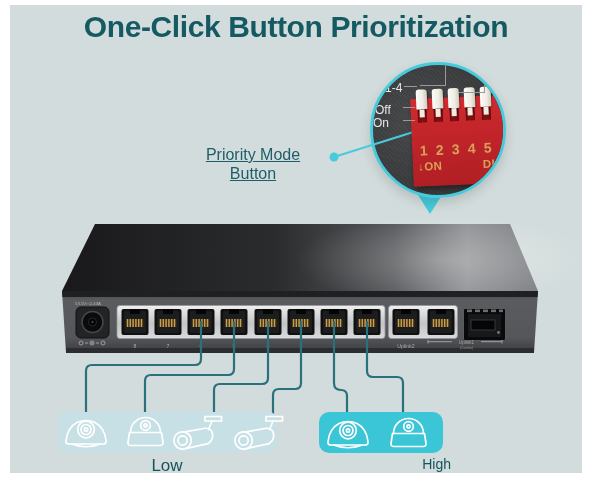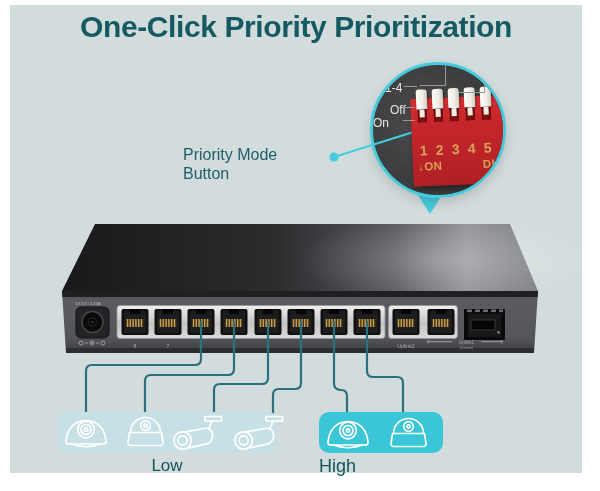--- a/index.html
+++ b/index.html
@@ -4,22 +4,22 @@
 <style>
   html,body{margin:0;padding:0;background:#ffffff;width:600px;height:491px;
     font-family:"Liberation Sans",sans-serif;overflow:hidden;position:relative;}
   .abs{position:absolute;}
   
   #canvas{left:10px;top:5px;width:572px;height:468px;background:#d3dcdc;}
   
   #title{left:10px;top:8px;width:572px;text-align:center;font-size:30px;font-weight:bold;
     color:#155a63;letter-spacing:-0.4px;line-height:38px;}
   
-  #callout-text{left:183px;top:146px;width:140px;text-align:left;font-size:16px;
-    line-height:1.18;color:#1d5e68;}
+  #callout-text{left:183px;top:146px;width:140px;text-align:center;font-size:16px;
+    line-height:1.18;color:#1d5e68;text-decoration:underline;}
   
   #inset-tail{left:406px;top:176px;width:0;height:0;border-left:24px solid transparent;
     border-right:24px solid transparent;border-top:38px solid #47cbdc;}
   #inset-circle{left:370px;top:62px;width:130px;height:130px;border-radius:50%;
     border:3px solid #47cbdc;overflow:hidden;
     background:radial-gradient(circle at 38% 42%,#4a4b4d 0%,#3b3c3e 60%,#313234 100%);
     box-shadow:0 5px 12px rgba(0,0,0,0.15);}
   #inset-circle::after{content:"";position:absolute;inset:0;
     background:repeating-linear-gradient(47deg,rgba(255,255,255,0.03) 0 1px,transparent 1px 3px),
                repeating-linear-gradient(-39deg,rgba(0,0,0,0.06) 0 1px,transparent 1px 2px);}
@@ -37,21 +37,21 @@
   .toggle-stem{position:absolute;top:11px;width:5px;height:8px;background:#efece4;}
   .dip-num{position:absolute;top:44px;width:11px;text-align:center;font-size:14px;
     font-weight:bold;color:#d9a058;}
   .dip-mark{position:absolute;top:62px;font-size:11.5px;font-weight:bold;color:#d9a058;
     letter-spacing:0.5px;}
   
   #low-box{left:57px;top:412px;width:220px;height:40px;background:#c7e0e6;border-radius:8px;}
   #high-box{left:319px;top:412px;width:124px;height:41px;background:#3bc6d8;border-radius:10px;}
   #low-label{left:57px;top:456px;width:220px;text-align:center;font-size:17px;color:#14545c;
     font-weight:500;}
-  #high-label{left:319px;top:456px;width:124px;text-align:left;font-size:18px;color:#14545c;
+  #high-label{left:327px;top:456px;width:124px;text-align:right;font-size:14px;color:#14545c;
     font-weight:500;}
   .cam{position:absolute;stroke:#ffffff;fill:none;stroke-width:1.7px;
     stroke-linecap:round;stroke-linejoin:round;}
   svg.overlay{left:0;top:0;pointer-events:none;}
 </style>
 </head>
 <body>
 
 <svg width="0" height="0" style="position:absolute">
   <defs>
@@ -77,21 +77,21 @@
         <path d="M13 17.8 L35.5 16.2"></path>
         <path d="M13.5 34.3 L36.5 31.8"></path>
         <path d="M35.5 16.2 Q41.8 17 42 22.5 Q42.2 28.5 36.5 31.8"></path>
       </g>
     </symbol>
   </defs>
 </svg>
 
 <div id="canvas" class="abs"></div>
 
-<div id="title" class="abs">One-Click Priority Prioritization</div>
+<div id="title" class="abs">One-Click Button Prioritization</div>
 
 <svg class="abs overlay" width="600" height="491" viewBox="0 0 600 491">
   <defs>
     <linearGradient id="gTop" x1="0" y1="0" x2="1" y2="0">
       <stop offset="0" stop-color="#19191b"></stop>
         <stop offset="0.45" stop-color="#2b2c2e"></stop>
       <stop offset="0.7" stop-color="#55575a"></stop>
         <stop offset="0.85" stop-color="#8f9194"></stop>
       <stop offset="1" stop-color="#7e8083"></stop>
     </linearGradient>
@@ -236,21 +236,21 @@
 <div id="high-label" class="abs">High</div>
 
 <div id="inset-tail" class="abs"></div>
 <div id="inset-circle" class="abs">
   <span class="dip-label" style="left:12px;top:16px">1-4</span>
   <div class="engrave" style="left:31px;top:20.5px;width:13px;height:1.2px"></div>
   <div class="engrave" style="left:47px;top:20px;width:26px;height:1.2px"></div>
   <div class="engrave" style="left:72px;top:0;width:1.2px;height:20px"></div>
   <div class="engrave" style="left:86px;top:27px;width:26px;height:1.2px"></div>
   <div class="engrave" style="left:111px;top:4px;width:1.2px;height:24px"></div>
-  <span class="dip-label" style="left:17px;top:38px">Off</span>
+  <span class="dip-label" style="left:2px;top:38px">Off</span>
   <div class="engrave" style="left:30px;top:42px;width:12px;height:1.2px"></div>
   <span class="dip-label" style="left:0;top:51px">On</span>
   <div class="engrave" style="left:30px;top:55px;width:12px;height:1.2px"></div>
 
   <div id="dip-red">
     <div class="toggle-knob" style="left:6px"></div>
     <div class="toggle-knob" style="left:22px"></div>
     <div class="toggle-knob" style="left:38px"></div>
     <div class="toggle-knob" style="left:54px"></div>
     <div class="toggle-knob" style="left:70px"></div>

